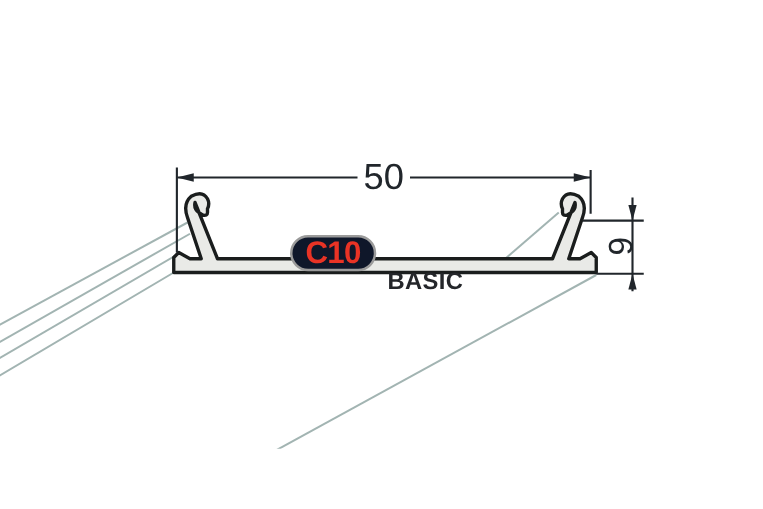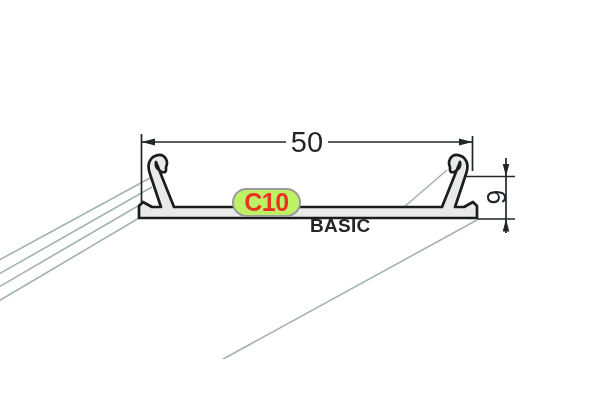--- a/index.html
+++ b/index.html
@@ -69,21 +69,21 @@
     align-items: center;
     gap: 9px;
   }
   .code-pill {
     display: flex;
     align-items: center;
     justify-content: center;
     width: 69px;
     height: 29px;
     box-sizing: border-box;
-    background: #bef264;
+    background: #0f172a;
     border: 2px solid var(--pill-border, #9b9b9b);
     border-radius: 16px;
     color: var(--accent-red, #e93325);
     font-size: 25px;
     font-weight: 700;
     letter-spacing: -0.5px;
   }
   .series-text {
     color: var(--text-dark, #24262a);
     font-size: 19px;

